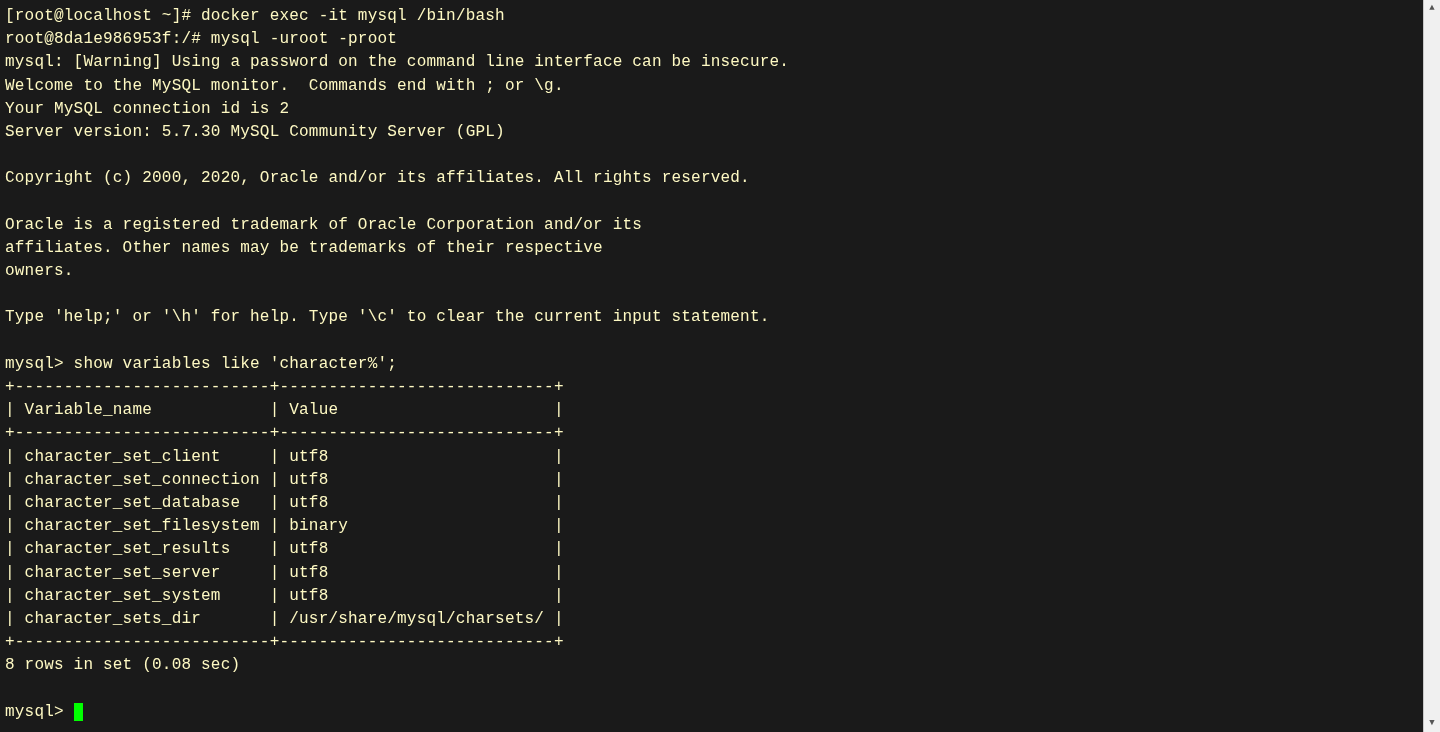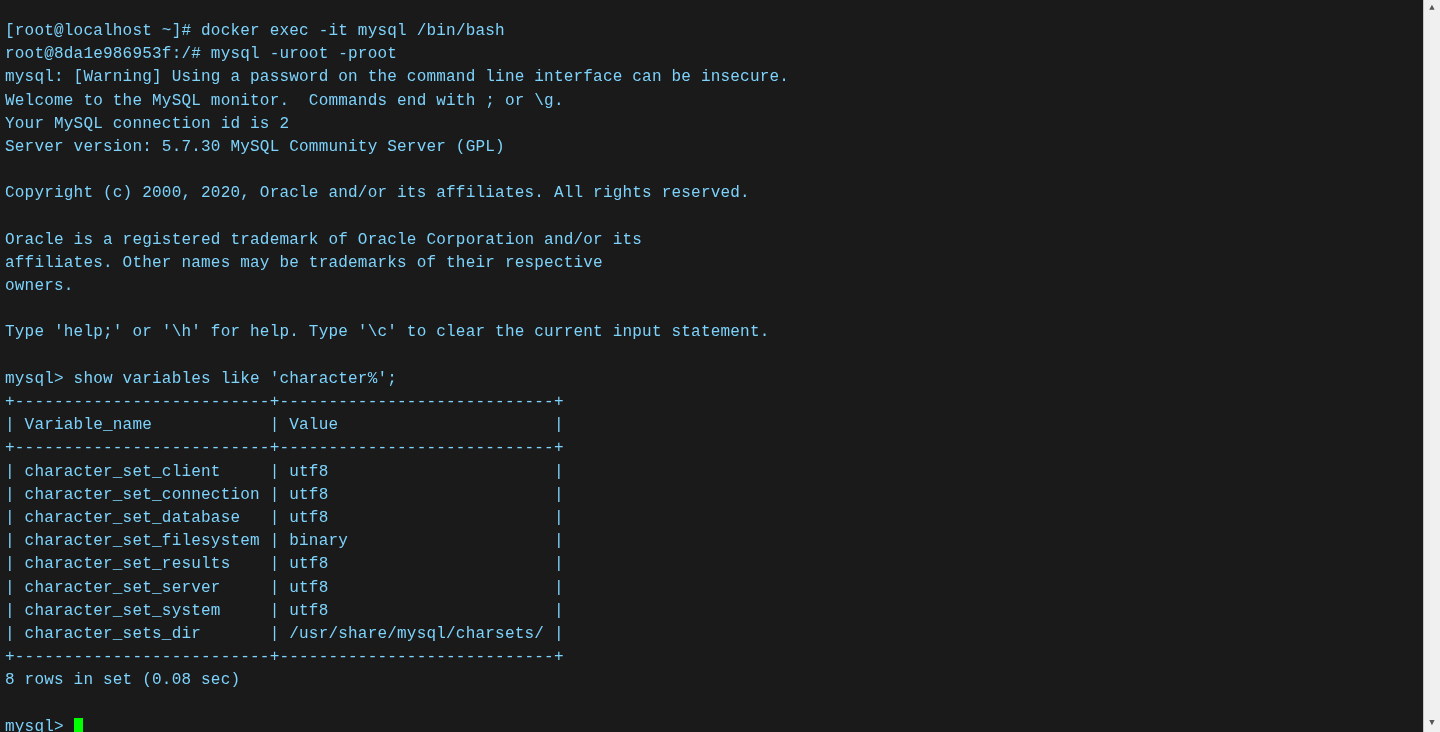--- a/index.html
+++ b/index.html
@@ -18,22 +18,22 @@
       font-size: 16px;
       line-height: 1.45;
     }
     .terminal-wrapper {
       display: flex;
       width: 100%;
       height: 100%;
     }
     .terminal {
       background: #1a1a1a;
-      color: #7dd3fc;
-      padding: 20px 5px;
+      color: #fef9c3;
+      padding: 5px 5px;
       flex: 1;
       white-space: pre;
       font-weight: 500;
       overflow: auto;
       letter-spacing: 0.2px;
     }
     .scrollbar-gutter {
       width: 17px;
       background: #f0f0f0;
       position: relative;

